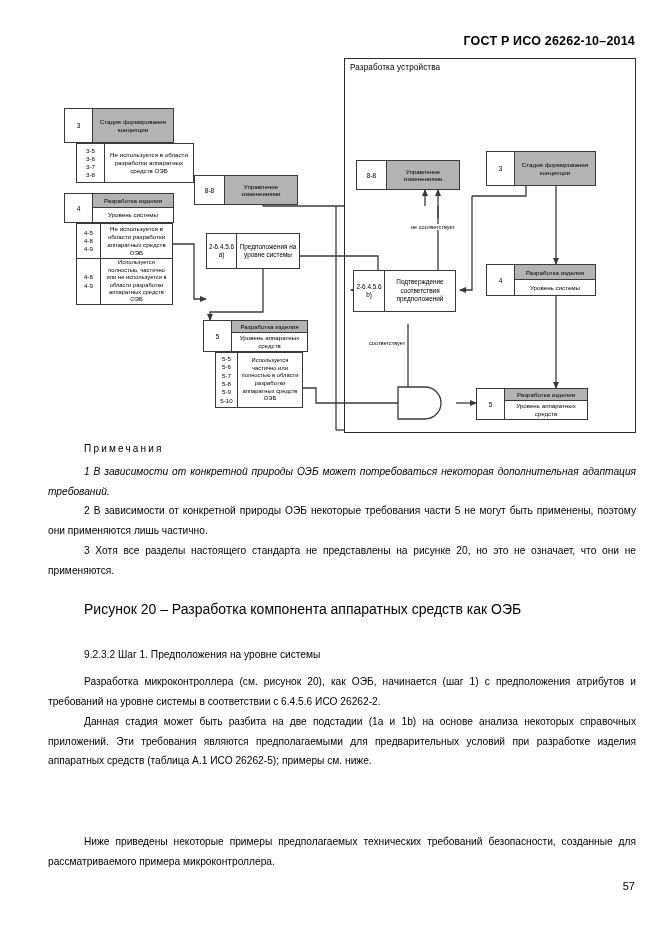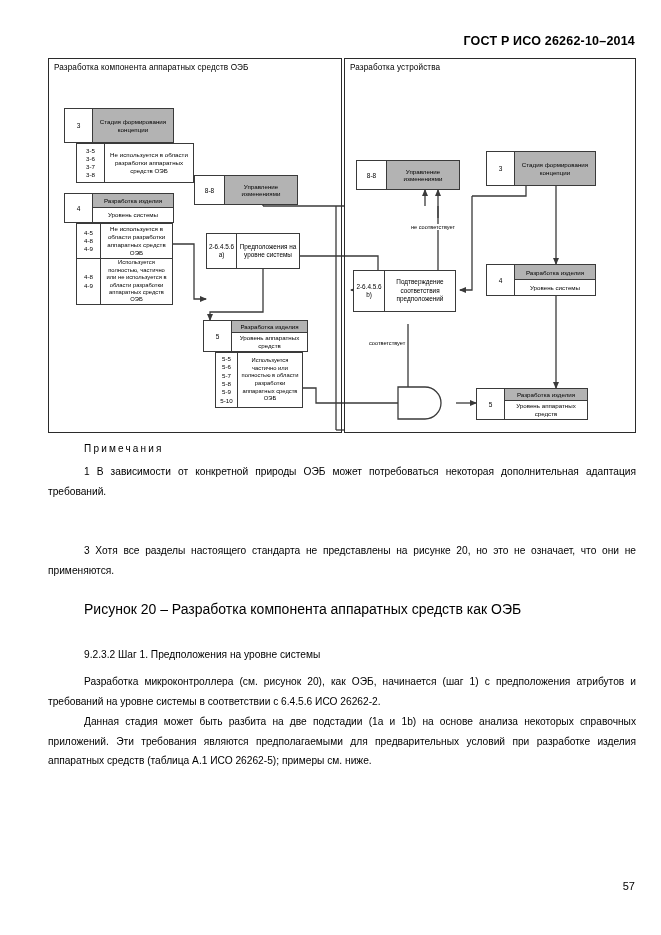--- a/index.html
+++ b/index.html
@@ -268,23 +268,20 @@
 
         <path d="M408,345 L428,345" marker-end="url(#ah)"></path>
 
         <path d="M288,148 L288,372"></path>
         <path d="M288,372 L296,372"></path>
       </g>
 
       <path d="M350,329 L377,329 A16,16 0 0 1 377,361 L350,361 Z" fill="#ffffff" stroke="#3a3a3a" stroke-width="1.3"></path>
     </svg>
 
-    <div class="panel panel-left">
-      <div class="panel-title">Разработка компонента аппаратных средств ОЭБ</div>
-    </div>
     <div class="panel panel-right">
       <div class="panel-title">Разработка устройства</div>
     </div>
 
     <div class="node" style="left:16px; top:50px; width:110px; height:35px;">
       <div class="num" style="width:28px;">3</div>
       <div class="body">
         <div class="hdr">Стадия формирования концепции</div>
       </div>
     </div>
@@ -391,24 +388,26 @@
       </div>
     </div>
 
     <div class="wirelabel" style="left:362px; top:166px;">не соответствует</div>
     <div class="wirelabel" style="left:320px; top:282px;">соответствует</div>
 
   </div>
 
   <div class="notes-title">Примечания</div>
 
-  <div class="para indent" style="top:462px;">1 В зависимости от конкретной природы ОЭБ может потребоваться некоторая дополнительная адаптация требований.</div>
+  <div class="para indent" style="top:462px;font-style:italic;">1 В зависимости от конкретной природы ОЭБ может потребоваться некоторая дополнительная адаптация требований.</div>
+  <div class="para indent" style="top:501px;">2 В зависимости от конкретной природы ОЭБ некоторые требования части 5 не могут быть применены, поэтому они применяются лишь частично.</div>
   <div class="para indent" style="top:541px;">3 Хотя все разделы настоящего стандарта не представлены на рисунке 20, но это не означает, что они не применяются.</div>
 
   <div class="figcaption" style="top:601px;">Рисунок 20 – Разработка компонента аппаратных средств как ОЭБ</div>
 
   <div class="para center" style="top:645px; text-indent:36px;">9.2.3.2 Шаг 1. Предположения на уровне системы</div>
   <div class="para indent" style="top:672px;">Разработка микроконтроллера (см. рисунок 20), как ОЭБ, начинается (шаг 1) с предположения атрибутов и требований на уровне системы в соответствии с 6.4.5.6 ИСО 26262-2.</div>
   <div class="para indent" style="top:711px; top:712px;">Данная стадия может быть разбита на две подстадии (1a и 1b) на основе анализа некоторых справочных приложений. Эти требования являются предполагаемыми для предварительных условий при разработке изделия аппаратных средств (таблица А.1 ИСО 26262-5); примеры см. ниже.</div>
+  <div class="para indent" style="top:832px;">Ниже приведены некоторые примеры предполагаемых технических требований безопасности, созданные для рассматриваемого примера микроконтроллера.</div>
 
   <div class="pagenum">57</div>
 
 </div>
 
 </body></html>

